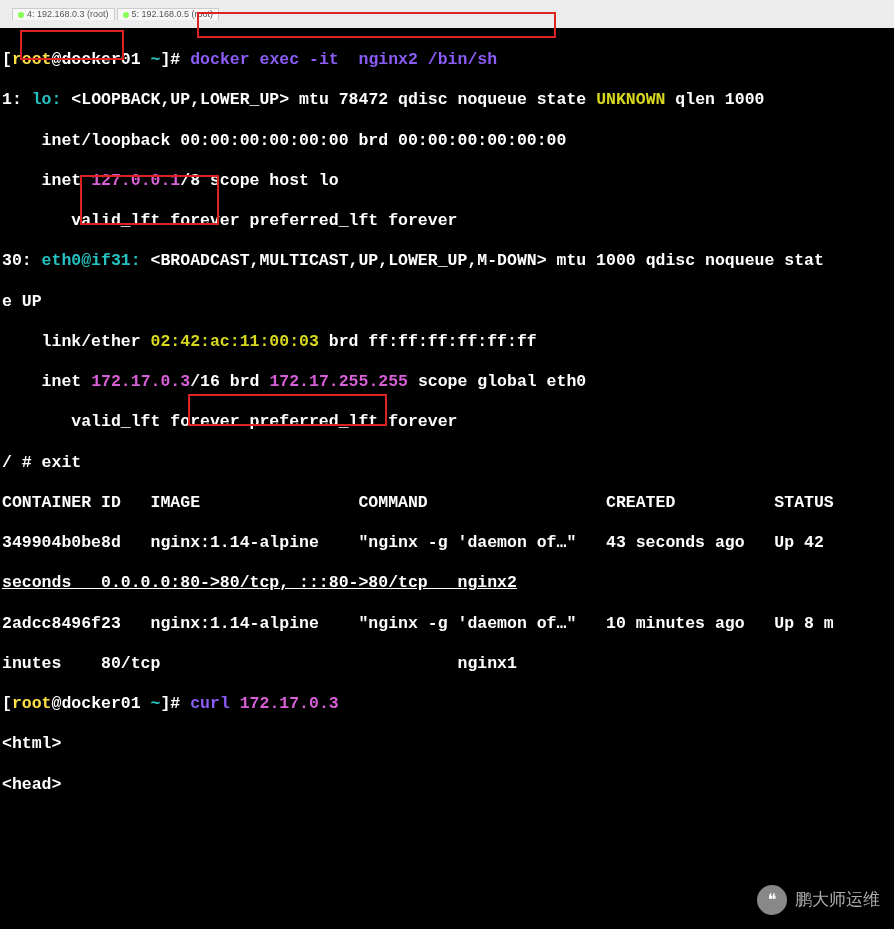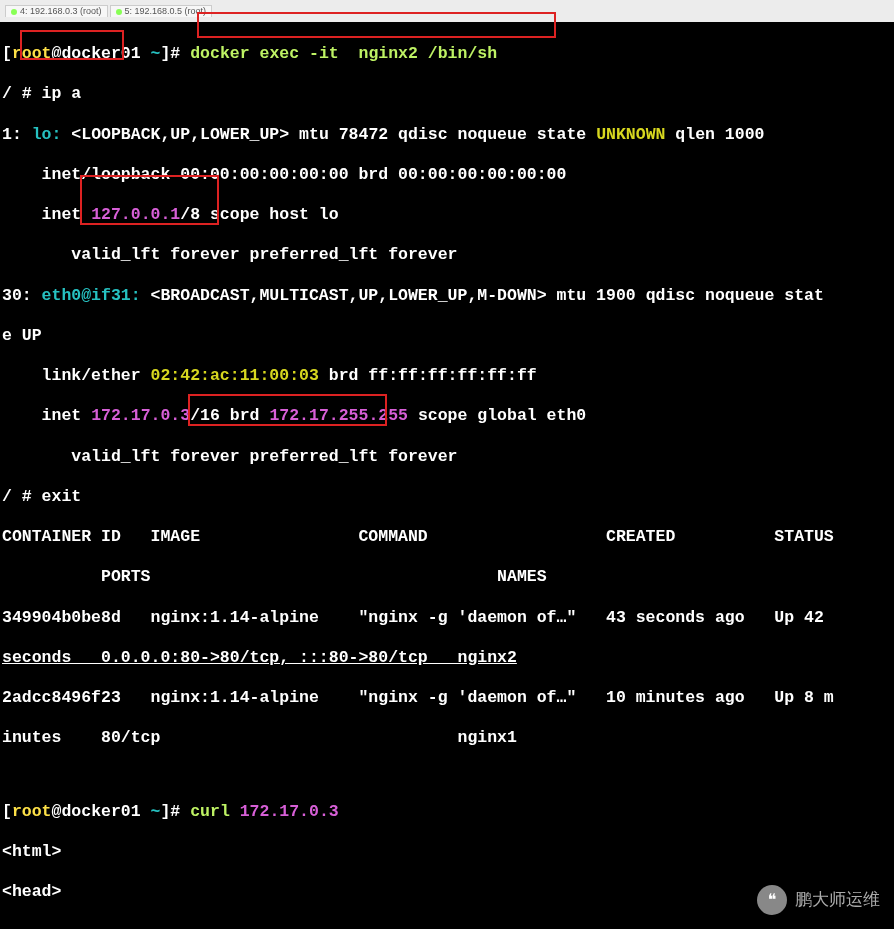--- a/index.html
+++ b/index.html
@@ -11,24 +11,24 @@
     font-size: 16.5px;
     line-height: 1.22;
     width: 894px;
     height: 929px;
     overflow: hidden;
     font-weight: bold;
     position: relative;
   }
   .tabbar {
     background: #ececec;
-    height: 22px;
+    height: 28px;
     display: flex;
     align-items: center;
-    padding-left: 5px;
+    padding-left: 12px;
     font-family: Tahoma, sans-serif;
     font-size: 9px;
     color: #555;
     font-weight: normal;
   }
   .tab {
     background: #f7f7f7;
     border: 1px solid #ccc;
     border-bottom: none;
     padding: 0 5px;
@@ -40,21 +40,21 @@
   }
   .tab-dot { width:6px; height:6px; border-radius:50%; background:#8f5; display:inline-block; margin-right:3px;}
   .term {
     padding: 2px 0 0 2px;
     white-space: pre;
   }
   .red   { color: #fde047; }
   .cyan  { color: #26c1c1; }
   .yellow{ color: #d7d71f; }
   .magenta{ color: #d75fd7; }
-  .white { color: #bef264; }
+  .white { color: #8b5cf6; }
   .box {
     border: 2px solid #d22;
     position: absolute;
     pointer-events: none;
   }
   .watermark {
     position: absolute;
     bottom: 14px;
     right: 14px;
     color: #aaa;
@@ -81,38 +81,36 @@
       <span>4: 192.168.0.3 (root)</span>
     </div>
   <div class="tab">
       <span class="tab-dot"></span>
       <span>5: 192.168.0.5 (root)</span>
     </div>
 </div>
 
 <div class="term">
 <span style="display: block;">[<span class="red">root</span><span>@</span><span>docker01</span><span class="cyan"> ~</span><span>]# </span><span class="white">docker exec -it  nginx2 /bin/sh</span></span>
-<span style="display: block;"><span>/ # </span><span>ip a</span></span>
 <span style="display: block;"><span>1: </span><span class="cyan">lo: </span><span>&lt;LOOPBACK,UP,LOWER_UP&gt;</span><span> mtu 78472 qdisc noqueue state </span><span class="yellow">UNKNOWN</span><span> qlen 1000</span></span>
 <span style="display: block;">    inet/loopback 00:00:00:00:00:00 brd 00:00:00:00:00:00</span>
 <span style="display: block;"><span>    inet </span><span class="magenta">127.0.0.1</span><span>/8 scope host lo</span></span>
 <span style="display: block;">       valid_lft forever preferred_lft forever</span>
-<span style="display: block;"><span>30: </span><span class="cyan">eth0@if31: </span><span>&lt;BROADCAST,MULTICAST,UP,LOWER_UP,M-DOWN&gt;</span><span> mtu 1900 qdisc noqueue stat</span></span>
+<span style="display: block;"><span>30: </span><span class="cyan">eth0@if31: </span><span>&lt;BROADCAST,MULTICAST,UP,LOWER_UP,M-DOWN&gt;</span><span> mtu 1000 qdisc noqueue stat</span></span>
 <span style="display: block;">e UP </span>
 <span style="display: block;"><span>    link/ether </span><span class="yellow">02:42:ac:11:00:03</span><span> brd ff:ff:ff:ff:ff:ff</span></span>
 <span style="display: block;"><span>    inet </span><span class="magenta">172.17.0.3</span><span>/16 brd </span><span class="magenta">172.17.255.255</span><span> scope global eth0</span></span>
 <span style="display: block;">       valid_lft forever preferred_lft forever</span>
 <span style="display: block;"><span>/ # </span><span>exit</span></span>
 <span style="display: block;">CONTAINER ID   IMAGE                COMMAND                  CREATED          STATUS</span>
-<span style="display: block;">          PORTS                                   NAMES</span>
 <span style="display: block;">349904b0be8d   nginx:1.14-alpine    "nginx -g 'daemon of…"   43 seconds ago   Up 42 </span>
 <span style="display: block; text-decoration: underline;">seconds   0.0.0.0:80-&gt;80/tcp, :::80-&gt;80/tcp   nginx2</span>
 <span style="display: block;">2adcc8496f23   nginx:1.14-alpine    "nginx -g 'daemon of…"   10 minutes ago   Up 8 m</span>
 <span style="display: block;">inutes    80/tcp                              nginx1</span>
-<span style="display: block; margin-top: 33px;">[<span class="red">root</span><span>@</span><span>docker01</span><span class="cyan"> ~</span><span>]# </span><span class="white">curl </span><span class="magenta">172.17.0.3</span></span>
+<span style="display: block;">[<span class="red">root</span><span>@</span><span>docker01</span><span class="cyan"> ~</span><span>]# </span><span class="white">curl </span><span class="magenta">172.17.0.3</span></span>
 <span style="display: block;">&lt;html&gt;</span>
 <span style="display: block;">&lt;head&gt;</span>
 
 
 
 
 
 
 
 

